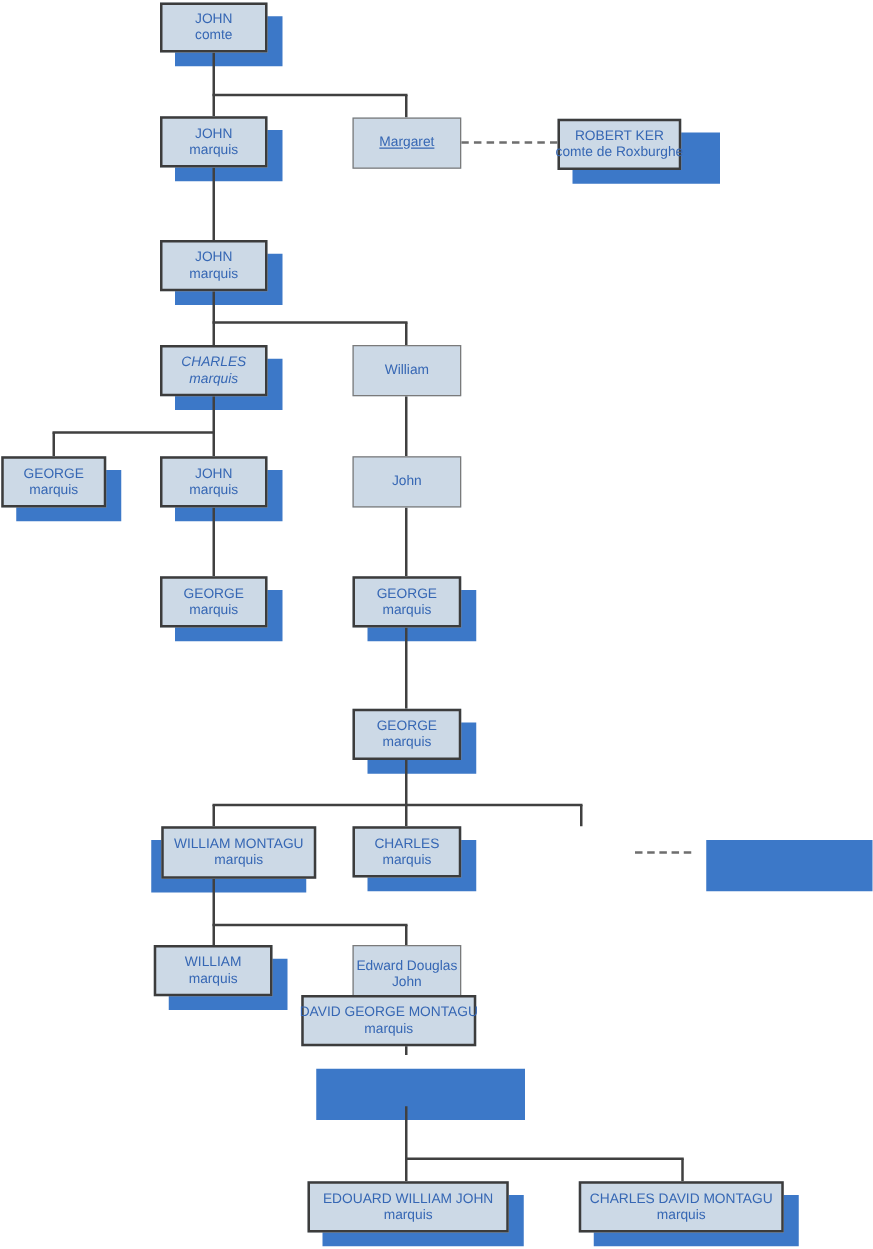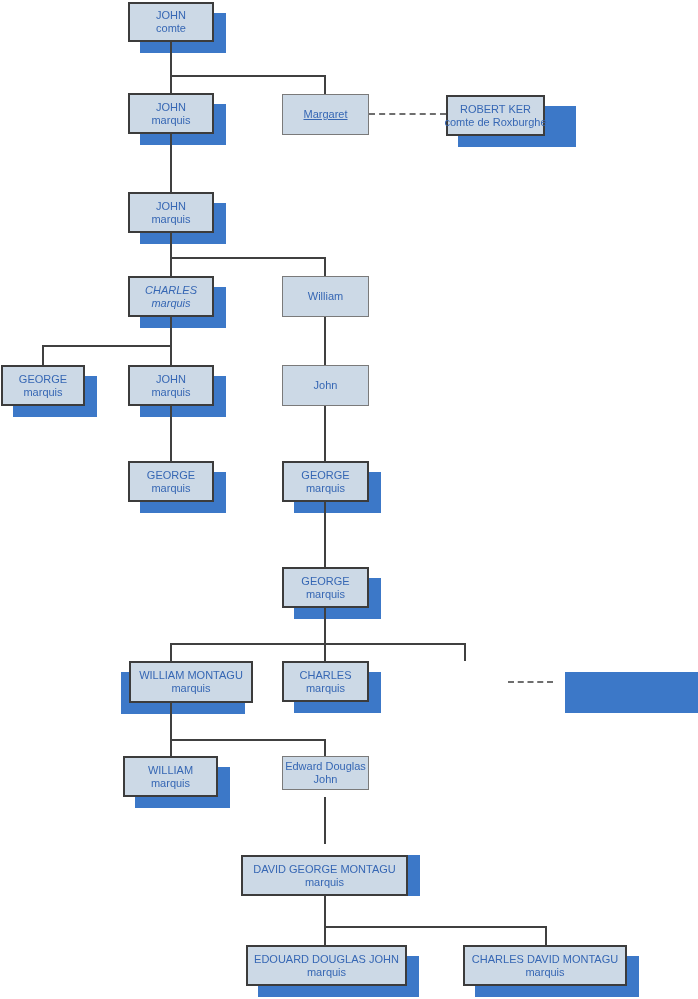--- a/index.html
+++ b/index.html
@@ -141,29 +141,29 @@
       <span>marquis</span>
     </div>
     <div class="node titled" style="left: 282px; top: 661px; width: 87px; height: 41px;">
       <span>CHARLES</span>
       <span>marquis</span>
     </div>
     <div class="node titled" style="left: 123px; top: 756px; width: 95px; height: 41px;">
       <span>WILLIAM</span>
       <span>marquis</span>
     </div>
-    <div class="node plain" style="left: 282px; top: 756px; width: 87px; height: 34px;">
+    <div class="node plain" style="left: 282px; top: 756px; width: 87px; height: 48px;">
       <span>Edward Douglas</span>
       <span>John</span>
     </div>
-    <div class="node titled" style="left: 241px; top: 855px; width: 167px; height: 41px;">
+    <div class="node titled" style="left: 241px; top: 796px; width: 140px; height: 41px;">
       <span>DAVID GEORGE MONTAGU</span>
       <span>marquis</span>
     </div>
     <div class="node titled" style="left: 246px; top: 945px; width: 161px; height: 41px;">
-      <span>EDOUARD DOUGLAS JOHN</span>
+      <span>EDOUARD WILLIAM JOHN</span>
       <span>marquis</span>
     </div>
     <div class="node titled" style="left: 463px; top: 945px; width: 164px; height: 41px;">
       <span>CHARLES DAVID MONTAGU</span>
       <span>marquis</span>
     </div>
   </div>
 
 </body></html>

